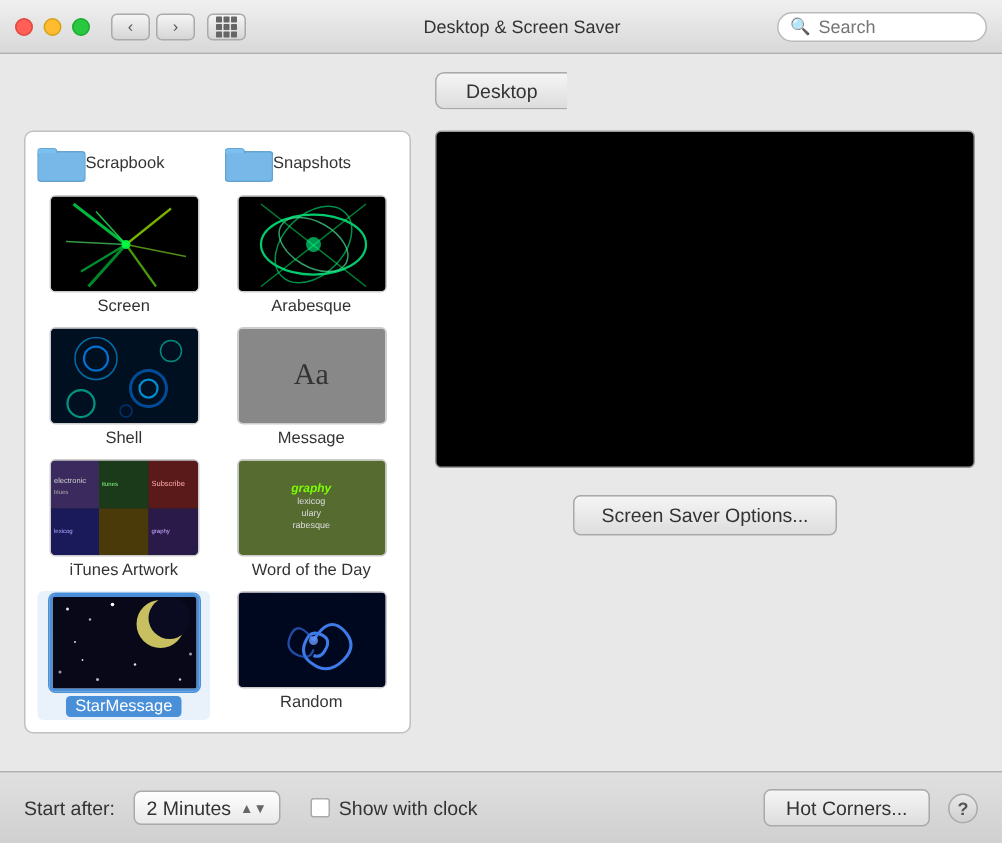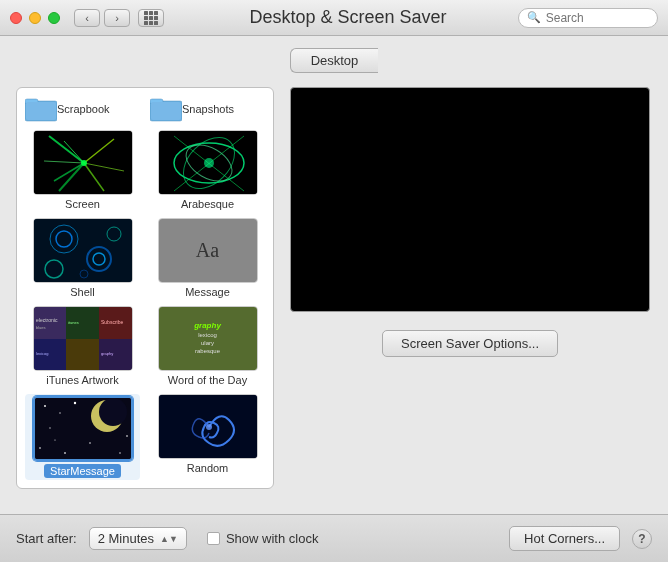--- a/index.html
+++ b/index.html
@@ -78,21 +78,21 @@
       width: 4px;
       height: 4px;
       background: #666;
       border-radius: 0.5px;
     }
 
     .window-title {
       position: absolute;
       left: 50%;
       transform: translateX(-50%);
-      font-size: 18px;
+      font-size: 12px;
       font-weight: 500;
       color: #333;
       padding-left: 28px;
     }
 
     .search-bar {
       margin-left: auto;
       display: flex;
       align-items: center;
       background: #fff;

